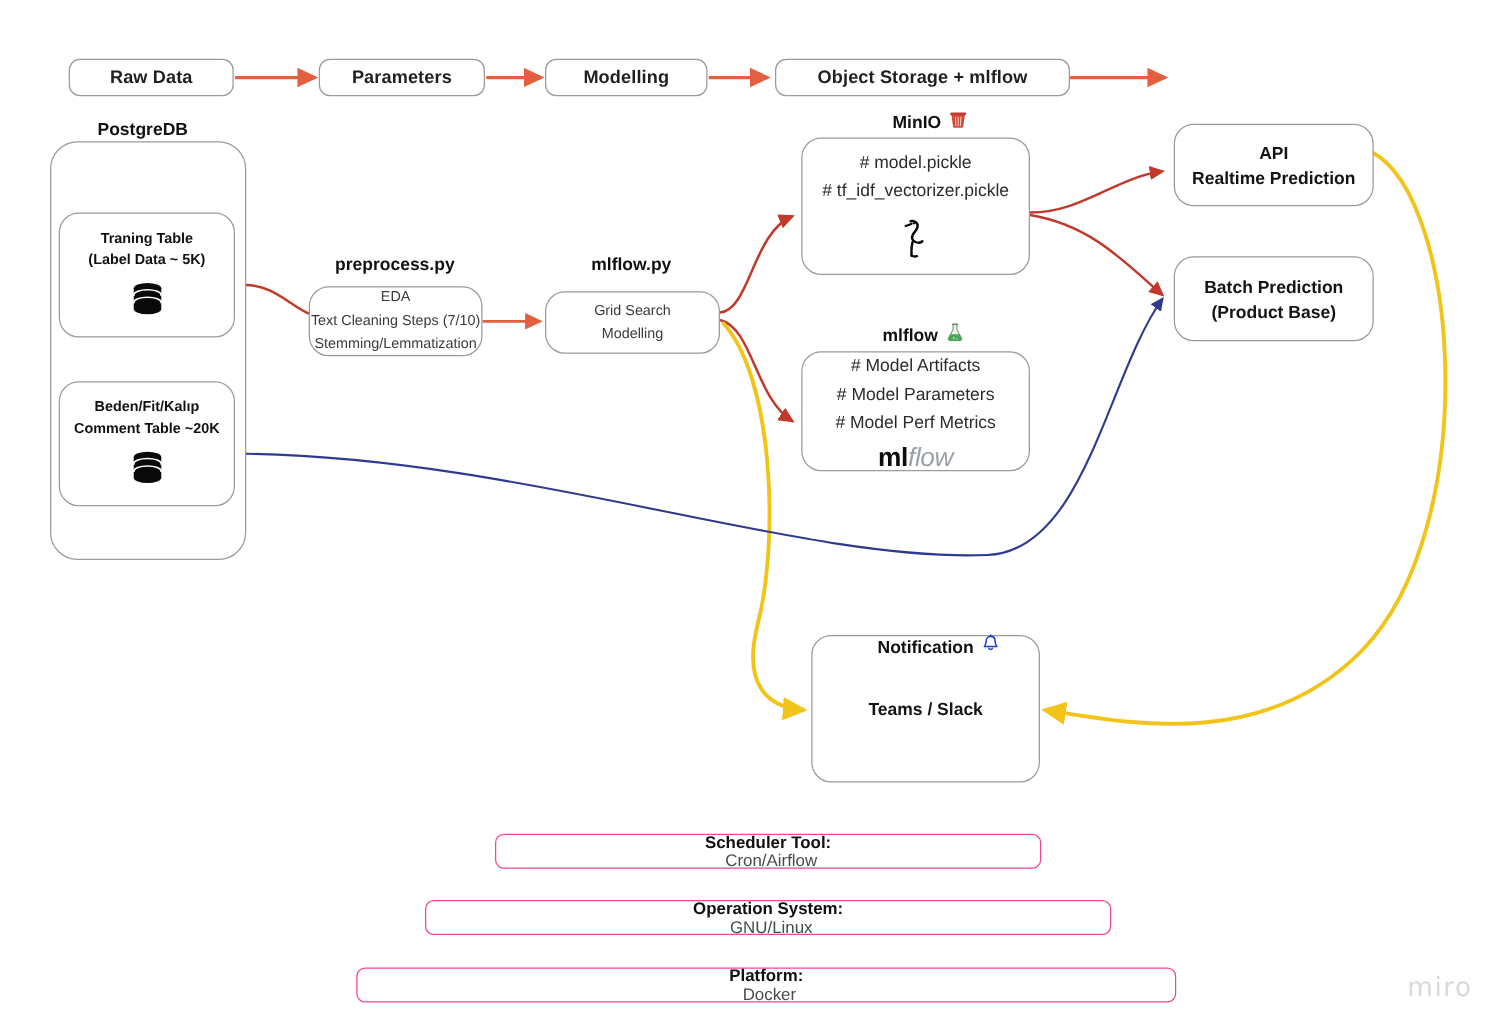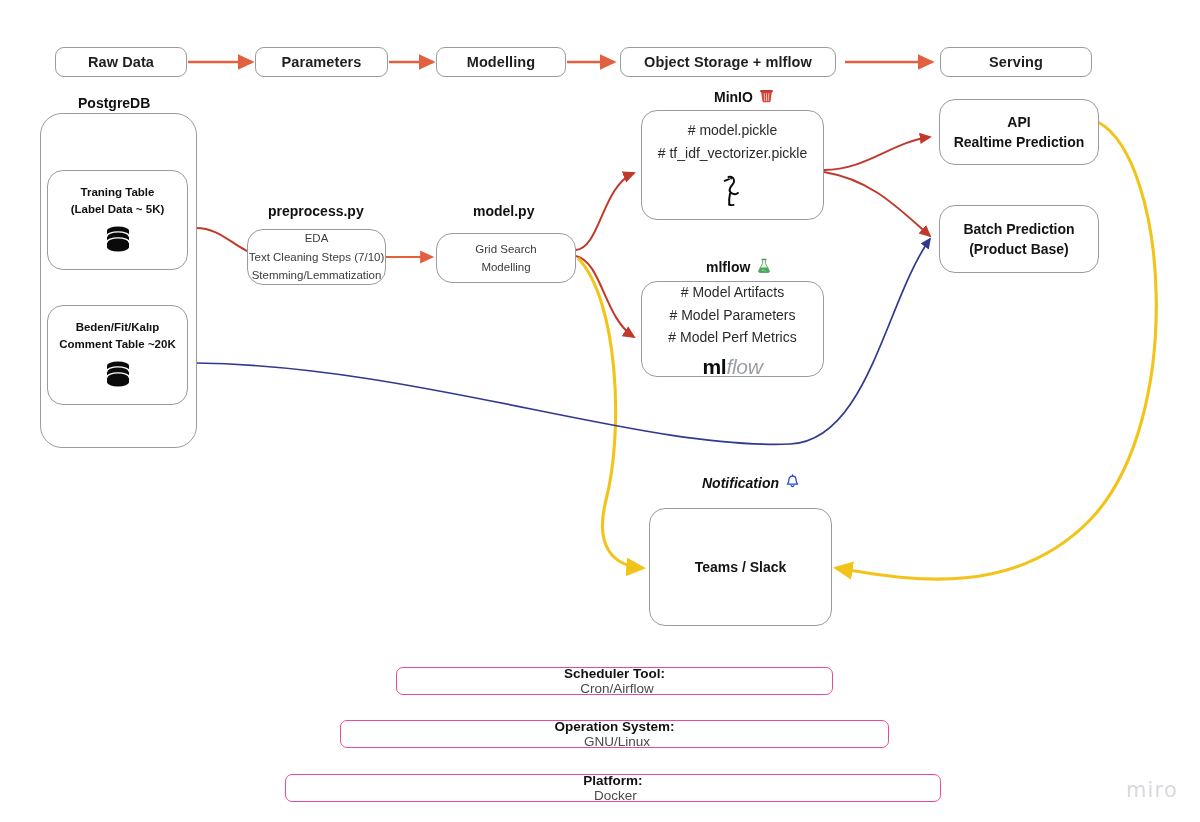--- a/index.html
+++ b/index.html
@@ -131,25 +131,22 @@
 
   <div class="node stage" style="left:55px;top:47px;width:132px;text-align:right;">
     <span>Raw Data</span>
   </div>
   <div class="node stage" style="left:255px;top:47px;width:133px;">
     <span>Parameters</span>
   </div>
   <div class="node stage" style="left:436px;top:47px;width:130px;">
     <span>Modelling</span>
   </div>
-  <div class="node stage" style="left:620px;top:47px;width:216px;">
+  <div class="node stage" style="left:620px;top:47px;width:236px;">
     <span>Object Storage + mlflow</span>
-  </div>
-  <div class="node stage" style="left:940px;top:47px;width:152px;">
-    <span>Serving</span>
   </div>
 
   <div class="caption" style="left:78px;top:95px;">
     <span>PostgreDB</span>
   </div>
 
   <div class="node container" style="left:40px;top:113px;width:157px;height:335px;justify-content:space-around;">
   </div>
 
   <div class="node big-radius" style="left:47px;top:170px;width:141px;height:100px;">
@@ -193,21 +190,21 @@
   </div>
   <div class="node big-radius" style="left:247px;top:229px;width:139px;height:56px;">
     <div class="soft-title">
       <div>EDA</div>
       <div>Text Cleaning Steps (7/10)</div>
       <div>Stemming/Lemmatization</div>
     </div>
   </div>
 
   <div class="caption" style="left:473px;top:203px;">
-    <span>model.py</span>
+    <span>mlflow.py</span>
   </div>
   <div class="node big-radius" style="left:436px;top:233px;width:140px;height:50px;">
     <div class="soft-title">
       <div>Grid Search</div>
       <div>Modelling</div>
     </div>
   </div>
 
   <div class="caption" style="left:714px;top:88px;">
     <span>MinIO</span>
@@ -266,21 +263,21 @@
     </div>
   </div>
 
   <div class="node big-radius" style="left:939px;top:205px;width:160px;height:68px;">
     <div class="bold-lines">
       <div>Batch Prediction</div>
       <div>(Product Base)</div>
     </div>
   </div>
 
-  <div class="caption" style="left:702px;top:474px;font-style:italic;">
+  <div class="caption" style="left:702px;top:507px;">
     <span>Notification</span>
     <span class="emoji">
       <svg width="15" height="16" viewBox="0 0 16 17" aria-hidden="true">
         <path d="M8 2.2c-2.3 0-3.8 1.7-3.8 3.9 0 2.9-1.0 4.0-1.6 4.7h10.8c-.6-.7-1.6-1.8-1.6-4.7
                  0-2.2-1.5-3.9-3.8-3.9z" fill="none" stroke="#2342d6" stroke-width="1.35" stroke-linejoin="round"></path>
         <path d="M6.5 12.3a1.6 1.6 0 0 0 3 0" fill="none" stroke="#2342d6" stroke-width="1.35" stroke-linecap="round"></path>
         <path d="M8 1.0v1.2" stroke="#2342d6" stroke-width="1.35" stroke-linecap="round"></path>
       </svg>
     </span>
   </div>

